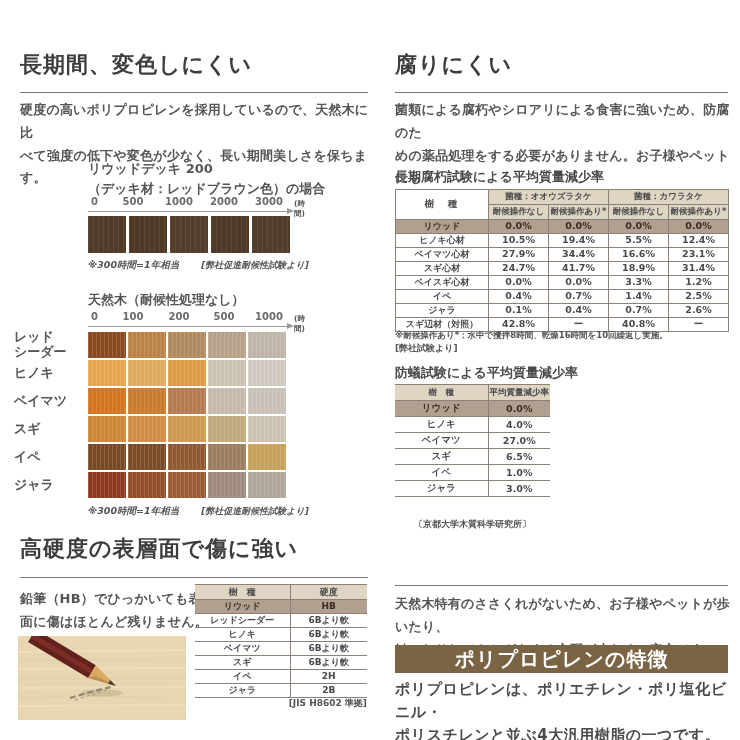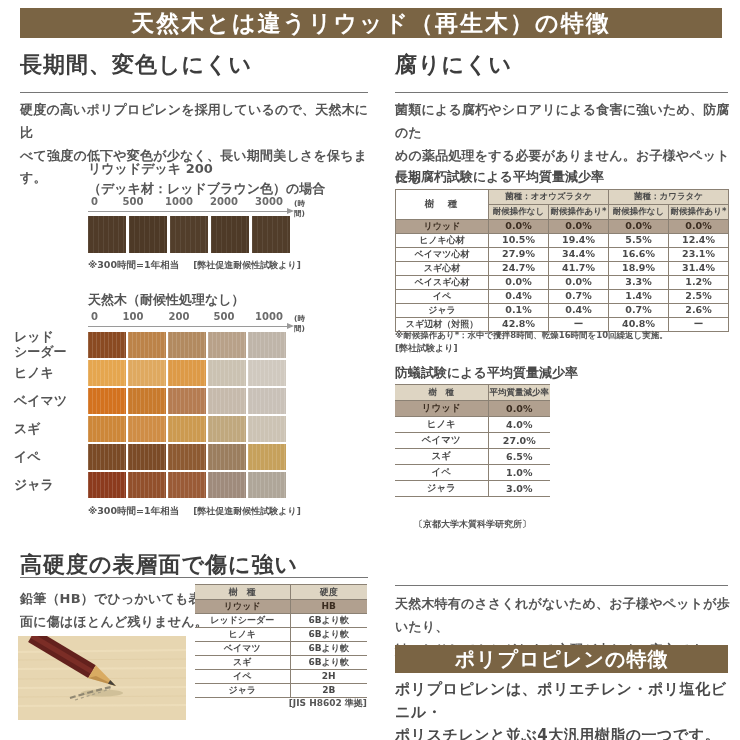--- a/index.html
+++ b/index.html
@@ -30,21 +30,21 @@
   .tk.unit{left:206px;transform:none;font-size:7.5px;top:3px;color:#555;}
   .axis-arrow{position:absolute;width:204px;height:0;border-top:1px solid #9a9a9a;}
   .axis-arrow:after{content:'';position:absolute;right:-2px;top:-4px;width:0;height:0;
                     border-left:7px solid #9a9a9a;border-top:3.5px solid transparent;
                     border-bottom:3.5px solid transparent;}
 
   
   .strip{position:absolute;display:flex;gap:3px;}
   .strip .swatch{width:38px;height:37px;
       background-image:repeating-linear-gradient(90deg,rgba(255,255,255,.07) 0 1px,transparent 1px 5px);}
-  .note-row{position:absolute;display:flex;gap:14px;font-size:9.5px;font-weight:bold;color:#555;white-space:nowrap;}
+  .note-row{position:absolute;display:flex;gap:22px;font-size:9.5px;font-weight:bold;color:#555;white-space:nowrap;font-style:italic;}
 
   
   .grid{position:absolute;left:14px;top:332px;}
   .grid-row{display:flex;align-items:center;height:26px;margin-bottom:2px;}
   .grid-label{width:70px;margin-right:4px;font-size:13px;font-weight:bold;color:#555;
               text-align:left;line-height:1.15;white-space:pre-line;}
   .grid-swatches{display:flex;gap:2px;}
   .grid-swatches .swatch2{width:38px;height:26px;
       background-image:repeating-linear-gradient(90deg,rgba(255,255,255,.14) 0 1px,transparent 1px 4px);}
 
@@ -83,21 +83,20 @@
   .pp-body{position:absolute;left:395px;top:678px;width:345px;font-size:15px;font-weight:bold;
            color:#4a4a4a;line-height:1.53;white-space:pre-line;letter-spacing:.5px;}
 
   .pencil{position:absolute;left:18px;top:636px;width:168px;height:84px;}
 </style>
 </head>
 <body>
 
 <div id="page">
 
-  <div class="top-banner">天然木とは違うリウッド（再生木）の特徴</div>
 
   <div class="sec-h" style="left:20px;top:50px;">長期間、変色しにくい</div>
   <div class="rule" style="left:20px;top:92px;width:348px;"></div>
   <div class="body-text" style="left:20px;top:99px;width:352px;">硬度の高いポリプロピレンを採用しているので、天然木に比
 べて強度の低下や変色が少なく、長い期間美しさを保ちます。</div>
 
   <div class="chart-label" style="left:88px;top:159px;">リウッドデッキ 200
 （デッキ材：レッドブラウン色）の場合</div>
 
   <div class="ticks" style="left:88px;top:196px;">
@@ -194,21 +193,21 @@
           <div class="swatch2" style="background-color: rgb(175, 166, 153);"></div>
         </div>
       </div>
     </div>
 
   <div class="note-row" style="left:88px;top:505px;">
     <span>※300時間=1年相当</span>
     <span class="src">[弊社促進耐候性試験より]</span>
   </div>
 
-  <div class="sec-h" style="left:20px;top:534px;margin-top:16px;">高硬度の表層面で傷に強い</div>
+  <div class="sec-h" style="left:20px;top:534px;">高硬度の表層面で傷に強い</div>
   <div class="rule" style="left:20px;top:577px;width:348px;"></div>
   <div class="body-text" style="left:20px;top:587px;width:195px;line-height:1.8;">鉛筆（HB）でひっかいても表
 面に傷はほとんど残りません。</div>
 
   <svg class="pencil" viewBox="0 0 168 84">
     <rect width="168" height="84" fill="#e7d6b1"></rect>
     <g stroke="#f1e3c0" stroke-width="2" opacity="0.6">
       <line x1="0" y1="16" x2="168" y2="14"></line>
         <line x1="0" y1="33" x2="168" y2="32"></line>
       <line x1="0" y1="52" x2="168" y2="51"></line>

